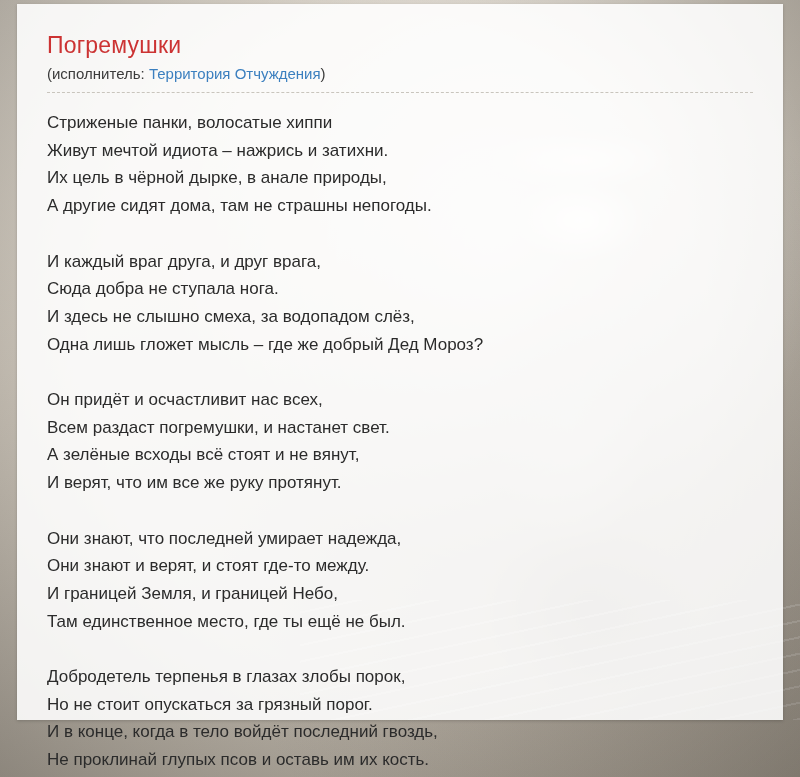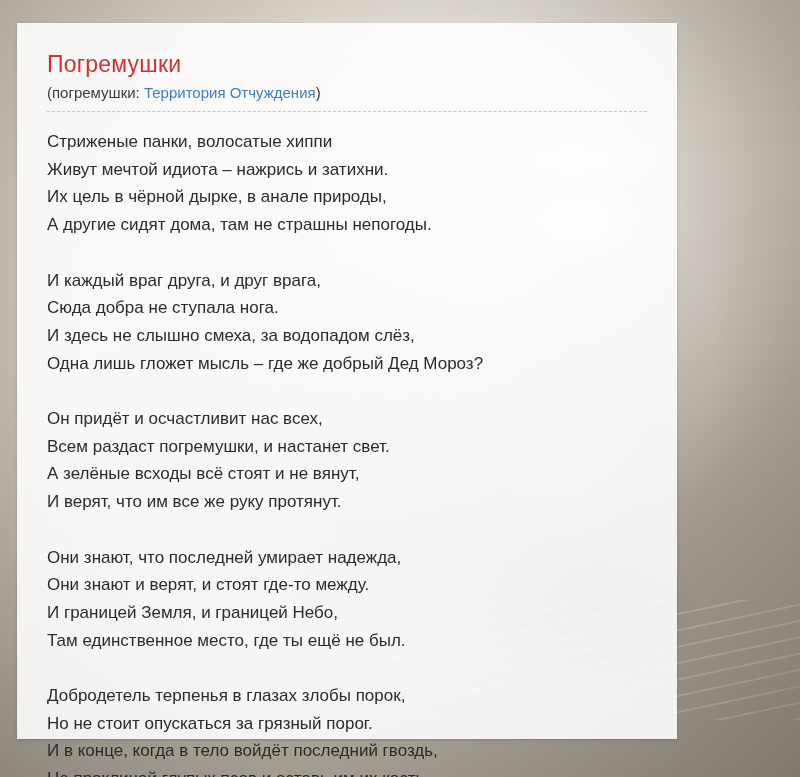--- a/index.html
+++ b/index.html
@@ -61,22 +61,22 @@
   .bg-vignette {
     position: absolute;
     inset: 0;
     background: radial-gradient(ellipse at 50% 45%, rgba(0,0,0,0) 55%, rgba(60,55,48,0.35) 100%);
   }
 
   
   .card {
     position: absolute;
     left: 17px;
-    top: 23px;
-    width: 660px;
+    top: 4px;
+    width: 766px;
     height: 716px;
     background: rgba(255,255,255,0.88);
     box-shadow: 0 1px 3px rgba(0,0,0,0.18);
   }
   .card-inner {
     padding: 28px 30px 20px 30px;
   }
 
   .song-title {
     color: #cc3333;
@@ -117,21 +117,21 @@
     <div class="bg-strings"></div>
     <div class="bg-vignette"></div>
   </div>
 
   <div class="card">
     <div class="card-inner">
 
       <h1 class="song-title">Погремушки</h1>
 
       <div class="artist-line">
-        <span>(погремушки: </span><a class="artist-link" href="#">Территория Отчуждения</a><span>)</span>
+        <span>(исполнитель: </span><a class="artist-link" href="#">Территория Отчуждения</a><span>)</span>
       </div>
 
       <pre class="lyrics">Стриженые панки, волосатые хиппи
 Живут мечтой идиота – нажрись и затихни.
 Их цель в чёрной дырке, в анале природы,
 А другие сидят дома, там не страшны непогоды.
 
 И каждый враг друга, и друг врага,
 Сюда добра не ступала нога.
 И здесь не слышно смеха, за водопадом слёз,

